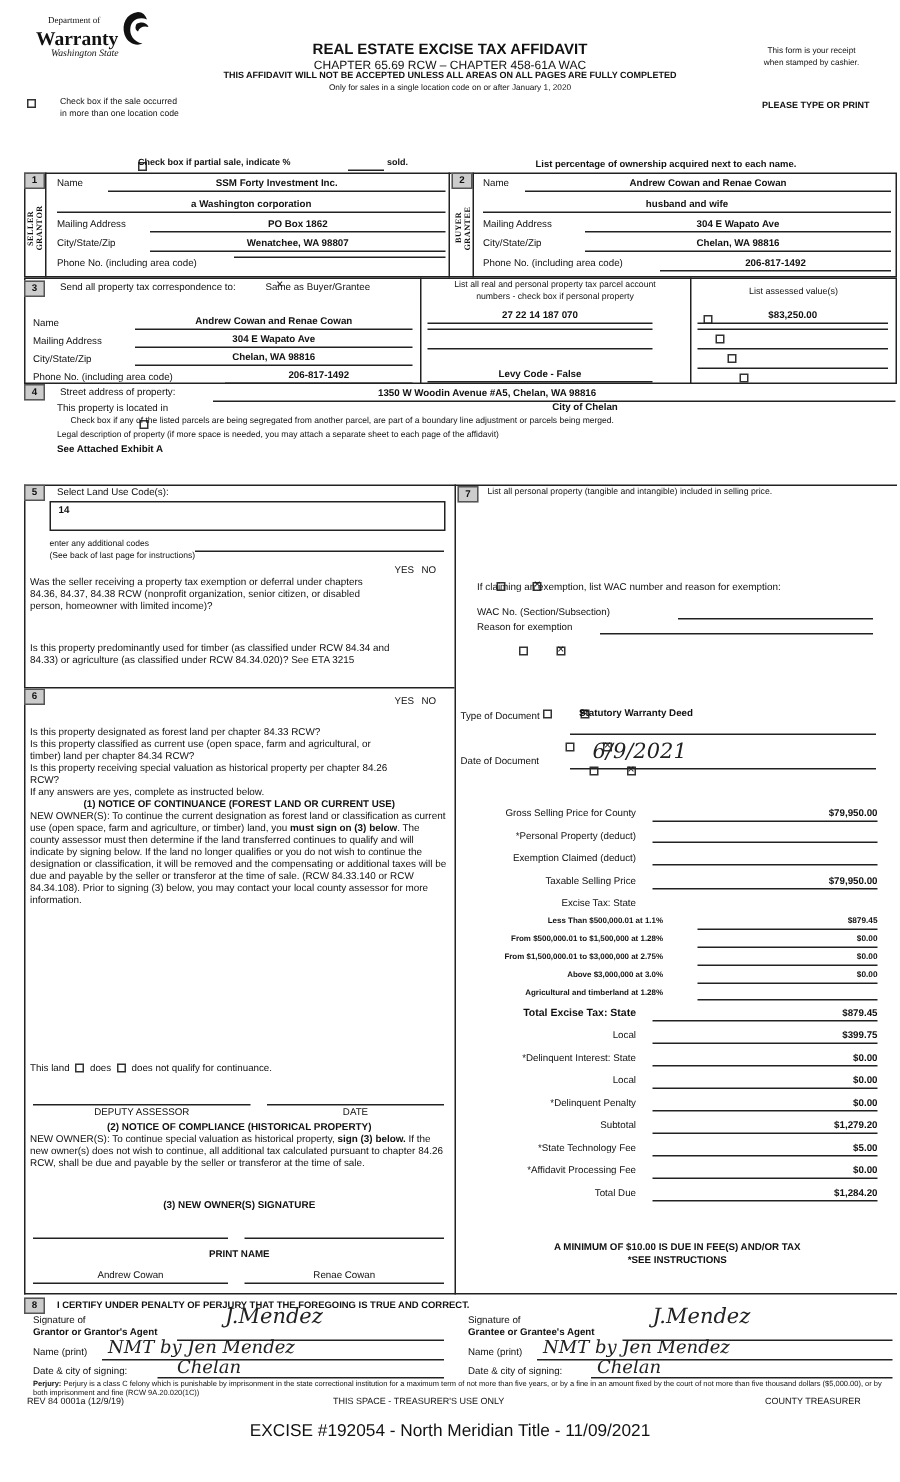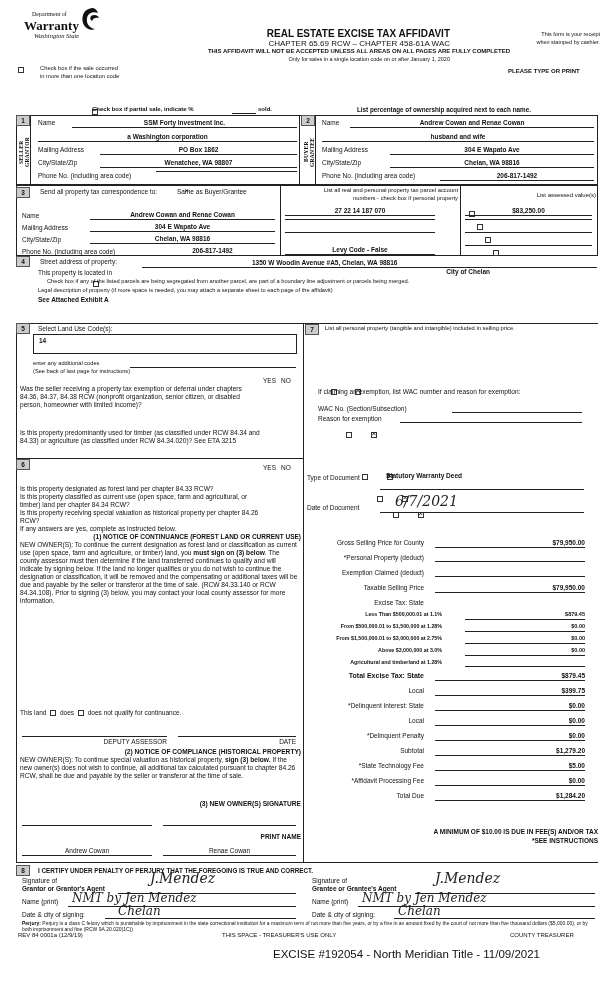--- a/index.html
+++ b/index.html
@@ -1,20 +1,20 @@
 <!DOCTYPE html>
 <html><head>
 <meta charset="utf-8">
 <style>
   * { box-sizing: border-box; margin: 0; padding: 0; }
   html, body { width: 600px; height: 988px; background: #fff; overflow: hidden; }
   body { position: relative; font-family: "Liberation Sans", sans-serif; color: #111; font-size: 6.5px; }
   .abs { position: absolute; }
   .b { font-weight: bold; }
-  .c { text-align: right; }
+  .c { text-align: center; }
   .r { text-align: right; }
   .line { border-bottom: 1px solid #222; }
   .hl { position: absolute; border-top: 1px solid #222; }
   .vl { position: absolute; border-left: 1px solid #222; }
   .box { position: absolute; border: 1px solid #222; }
   .secnum { position: absolute; width: 14px; height: 11px; background: #ccc; border: 1px solid #555; font-weight: bold; font-size: 6.5px; text-align: center; line-height: 10px; }
   .cb { display: inline-block; width: 6px; height: 6px; border: 1px solid #333; vertical-align: middle; position: relative; }
   .cb.x::after { content: "\00d7"; position: absolute; left: -0.5px; top: -4px; font-size: 8px; line-height: 10px; }
   .vertlabel { position: absolute; writing-mode: vertical-rl; transform: rotate(180deg); font-family: "Liberation Serif", serif; font-weight: bold; font-size: 5.5px; text-align: center; letter-spacing: 0.3px; }
   .field { position: absolute; border-bottom: 1px solid #222; font-weight: bold; text-align: center; font-size: 6.5px; line-height: 9px; }
@@ -210,21 +210,21 @@
 <div class="para" style="left:318px;top:388px;width:280px;">If claiming an exemption, list WAC number and reason for exemption:</div>
 <div class="lbl" style="left:318px;top:404px;">WAC No. (Section/Subsection)</div>
 <div class="abs line" style="left:452px;top:404px;width:130px;height:9px;"></div>
 <div class="lbl" style="left:318px;top:414px;">Reason for exemption</div>
 <div class="abs line" style="left:400px;top:414px;width:182px;height:9px;"></div>
 
 <div class="lbl" style="left:307px;top:473px;">Type of Document</div>
 <div class="lbl b" style="left:386px;top:471px;">Statutory Warranty Deed</div>
 <div class="hl" style="left:380px;top:489px;width:204px;"></div>
 <div class="lbl" style="left:307px;top:503px;">Date of Document</div>
-<div class="abs hand" style="left:395px;top:493px;font-size:14px;">6/7/2021</div>
+<div class="abs hand" style="left:395px;top:493px;font-size:14px;">6/9/2021</div>
 <div class="hl" style="left:380px;top:512px;width:204px;"></div>
 
 
 <div class="abs" style="left:305px;top:538px;width:293px;">
   <div class="abs" style="top:0;height:14px;width:293px;">
     <div class="lbl r" style="right:174px;">Gross Selling Price for County</div>
     <div class="field r b" style="left:130px;width:150px;text-align:right;">$79,950.00</div>
   </div>
   <div class="abs" style="top:15px;height:14px;width:293px;">
     <div class="lbl r" style="right:174px;">*Personal Property (deduct)</div>

